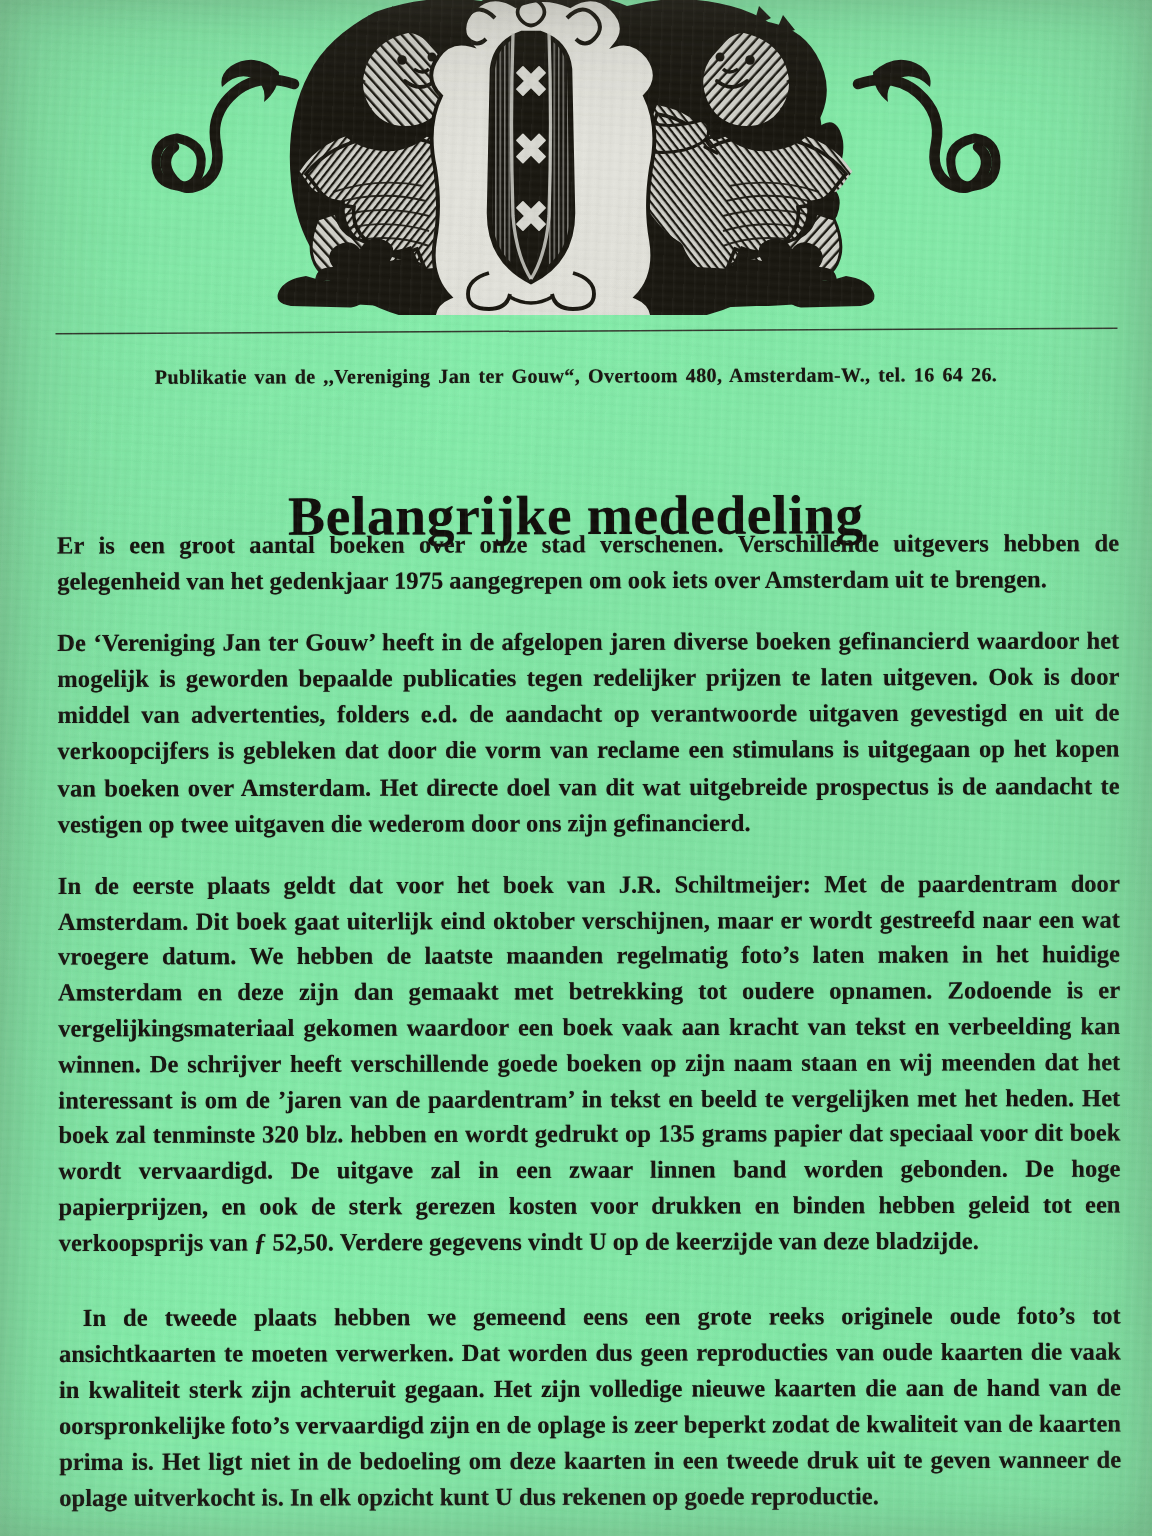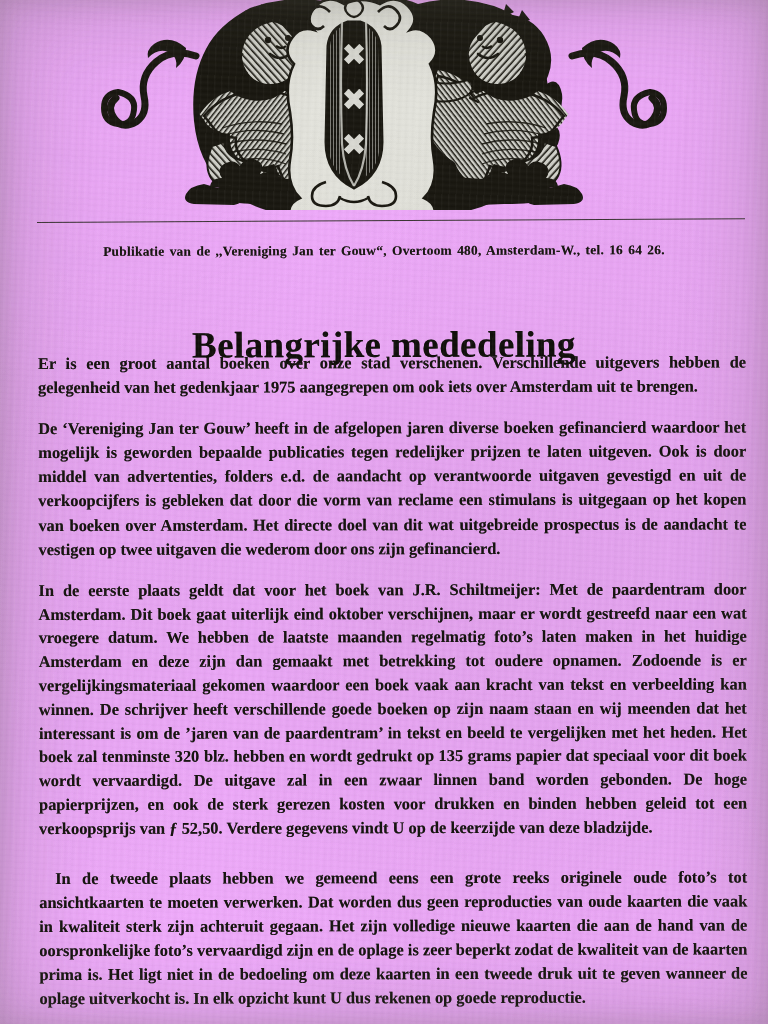--- a/index.html
+++ b/index.html
@@ -5,21 +5,21 @@
   html, body {
     margin: 0;
     padding: 0;
     background: #4a4a4a;
   }
   #page {
     position: relative;
     width: 768px;
     height: 1024px;
     overflow: hidden;
-    background: #f0abfc;
+    background: #86efac;
     font-family: "Liberation Serif", "DejaVu Serif", serif;
     color: #141210;
   }
   
   #paper-grain {
     position: absolute;
     inset: 0;
     pointer-events: none;
     background:
       radial-gradient(ellipse 70% 45% at 18% 8%, rgba(255,255,255,0.20), rgba(255,255,255,0) 70%),

